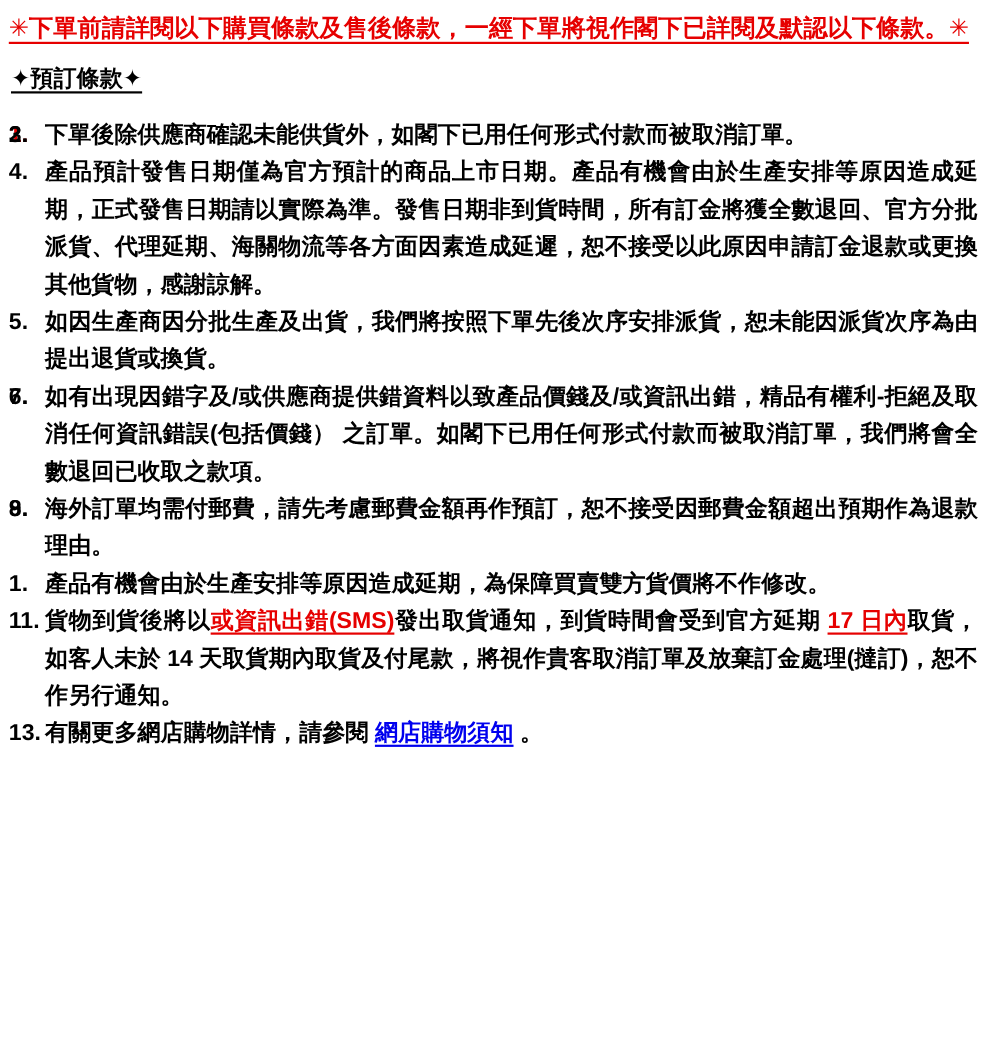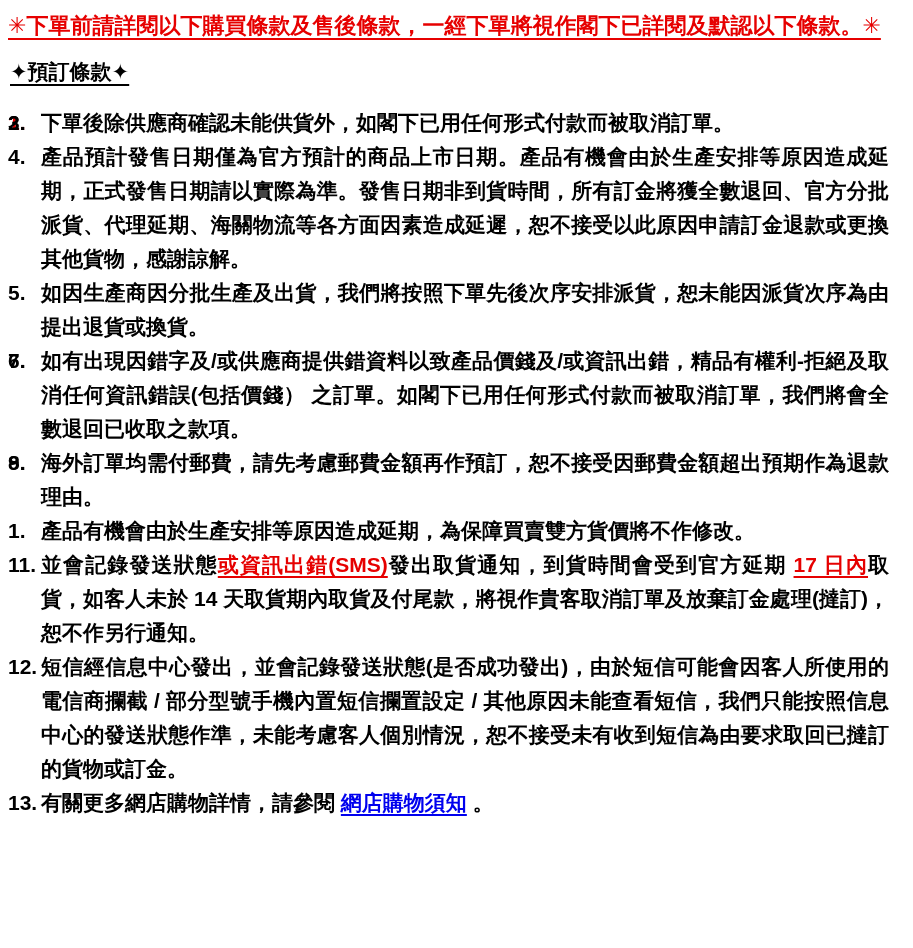--- a/index.html
+++ b/index.html
@@ -85,16 +85,15 @@
     <li class="red"><span class="num">1.</span></li>
     <li class=""><span class="num">2.</span></li>
     <li class=""><span class="num">3.</span><span>下單後除供應商確認未能供貨外，如閣下已用任何形式付款而被取消訂單。</span></li>
     <li class=""><span class="num">4.</span><span>產品預計發售日期僅為官方預計的商品上市日期。產品有機會由於生產安排等原因造成延期，正式發售日期請以實際為準。發售日期非到貨時間，所有訂金將獲全數退回、官方分批派貨、代理延期、海關物流等各方面因素造成延遲，恕不接受以此原因申請訂金退款或更換其他貨物，感謝諒解。</span></li>
     <li class=""><span class="num">5.</span><span>如因生產商因分批生產及出貨，我們將按照下單先後次序安排派貨，恕未能因派貨次序為由提出退貨或換貨。</span></li>
     <li class=""><span class="num">6.</span></li>
     <li class=""><span class="num">7.</span><span>如有出現因錯字及/或供應商提供錯資料以致產品價錢及/或資訊出錯，精品有權利-拒絕及取消任何資訊錯誤(包括價錢） 之訂單。如閣下已用任何形式付款而被取消訂單，我們將會全數退回已收取之款項。</span></li>
     <li class=""><span class="num">8.</span></li>
     <li class=""><span class="num">9.</span><span>海外訂單均需付郵費，請先考慮郵費金額再作預訂，恕不接受因郵費金額超出預期作為退款理由。</span></li>
     <li class=""><span class="num">1.</span><span>產品有機會由於生產安排等原因造成延期，為保障買賣雙方貨價將不作修改。</span></li>
-    <li class=""><span class="num">11.</span><span>並會記錄發送狀態</span><span class="red-underline">或資訊出錯(SMS)</span><span>發出取貨通知，到貨時間會受到官方延期 </span><span class="red-underline">17 日內</span><span>取貨，如客人未於 14 天取貨期內取貨及付尾款，將視作貴客取消訂單及放棄訂金處理(撻訂)，恕不作另行通知。</span></li>
-    <li class=""><span class="num">12.</span><span>短信經信息中心發出，並會記錄發送狀態(是否成功發出)，由於短信可能會因客人所使用的電信商攔截 / 部分型號手機內置短信攔置設定 / 其他原因未能查看短信，我們只能按照信息中心的發送狀態作準，未能考慮客人個別情況，恕不接受未有收到短信為由要求取回已撻訂的貨物或訂金。</span></li>
+    <li class=""><span class="num">11.</span><span>貨物到貨後將以</span><span class="red-underline">或資訊出錯(SMS)</span><span>發出取貨通知，到貨時間會受到官方延期 </span><span class="red-underline">17 日內</span><span>取貨，如客人未於 14 天取貨期內取貨及付尾款，將視作貴客取消訂單及放棄訂金處理(撻訂)，恕不作另行通知。</span></li>
     <li class=""><span class="num">13.</span><span>有關更多網店購物詳情，請參閱 </span><a class="link" href="#">網店購物須知</a><span> 。</span></li>
   </ol>
 
 </body></html>

